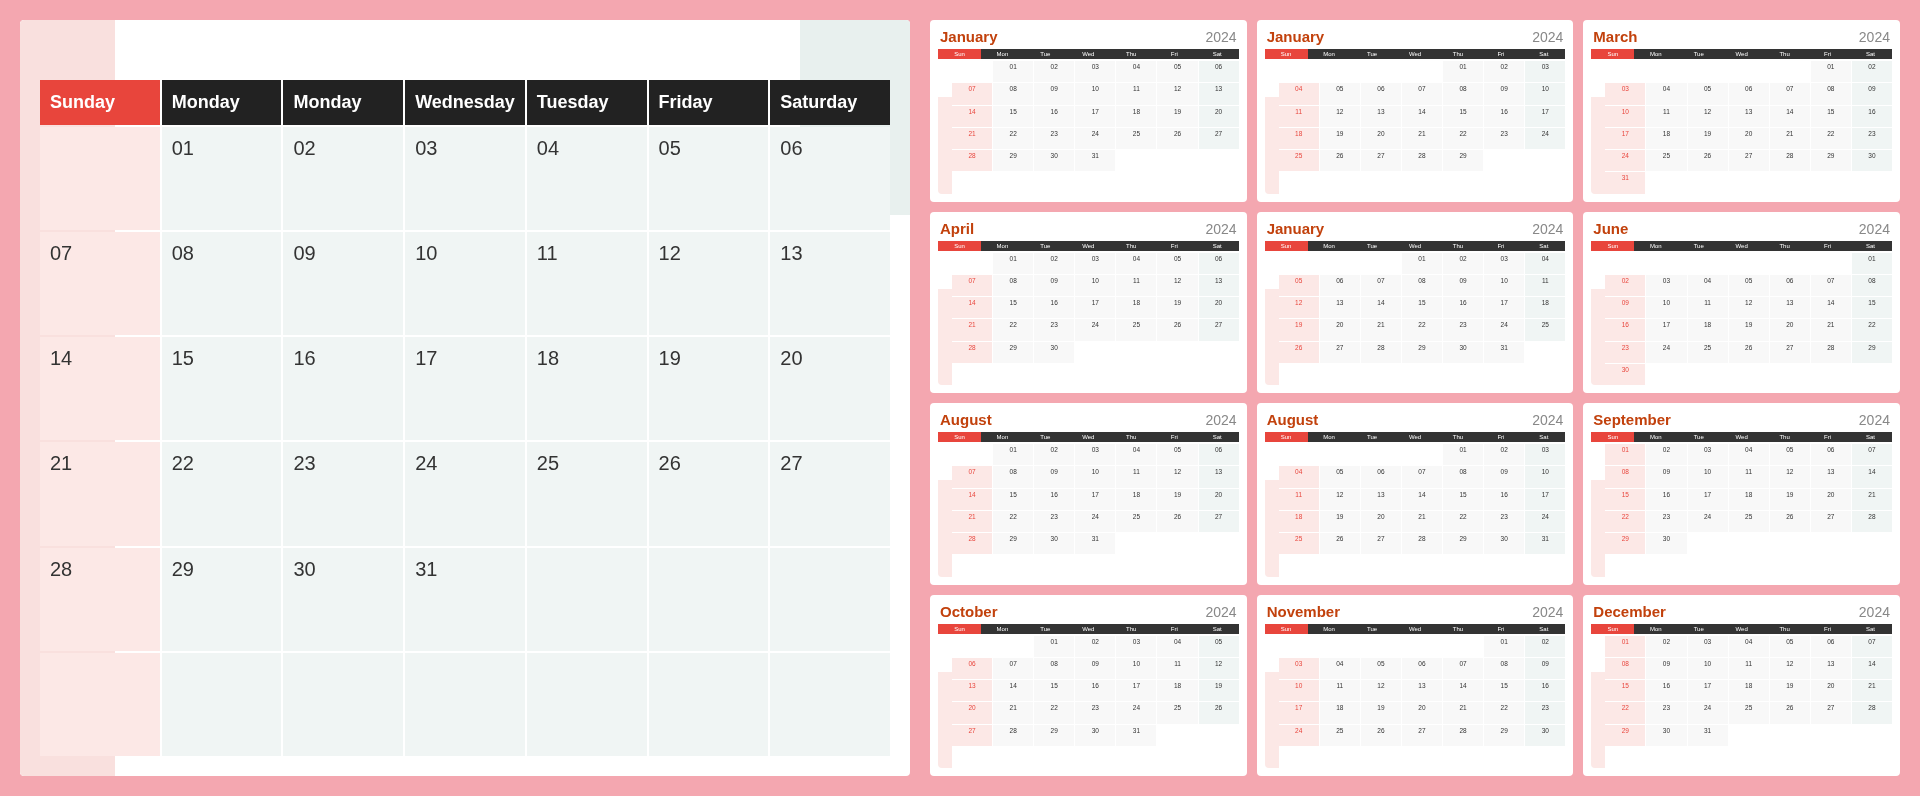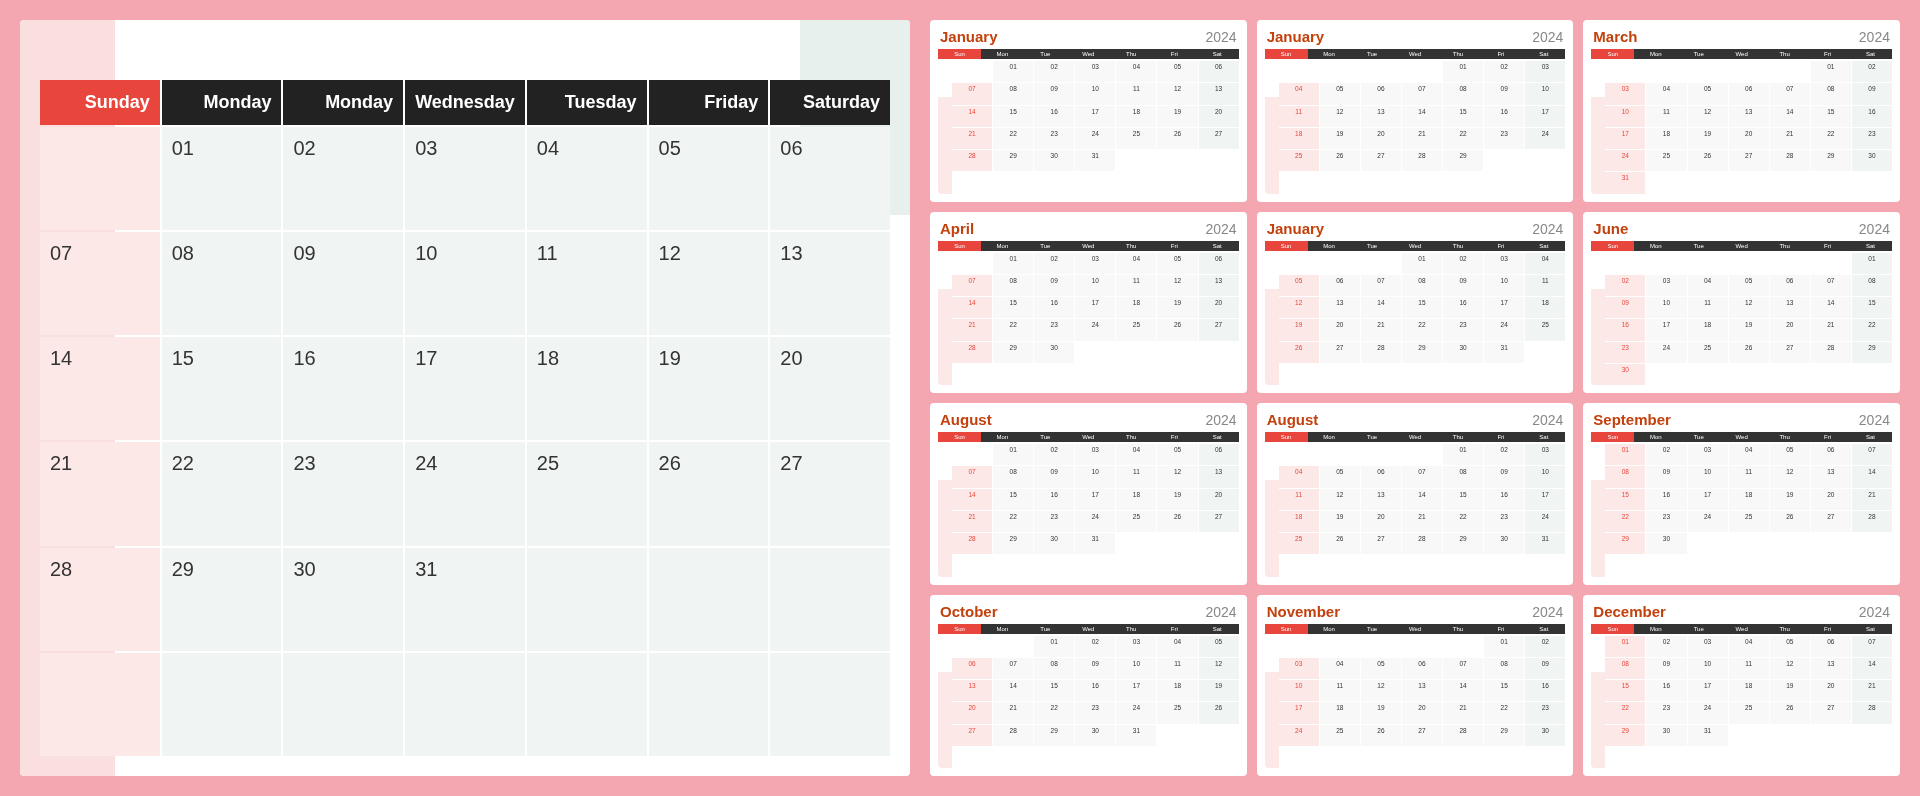--- a/index.html
+++ b/index.html
@@ -73,21 +73,21 @@
       gap: 2px;
       margin-bottom: 2px;
     }
 
     .main-day-header {
       padding: 12px 10px;
       font-size: 18px;
       font-weight: bold;
       color: #fff;
       background: #222;
-      text-align: right;
+      text-align: left;
     }
 
     .main-day-header.sunday {
       background: #e8453c;
     }
 
     .main-days-grid {
       display: grid;
       grid-template-columns: repeat(7, 1fr);
       grid-template-rows: repeat(6, 1fr);

